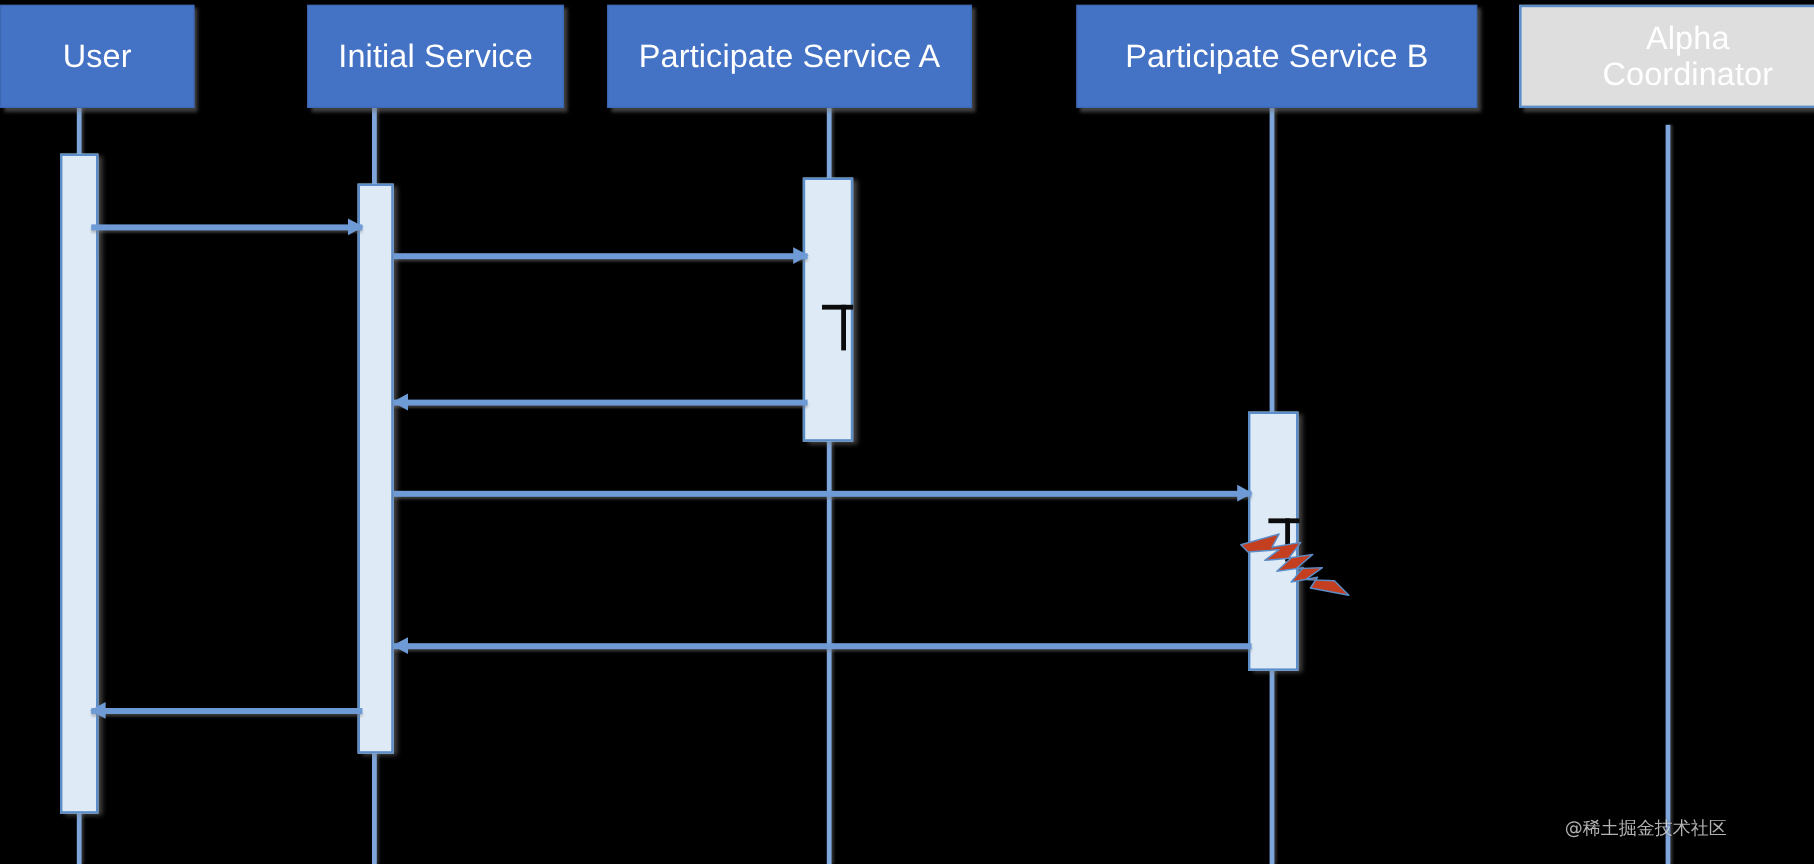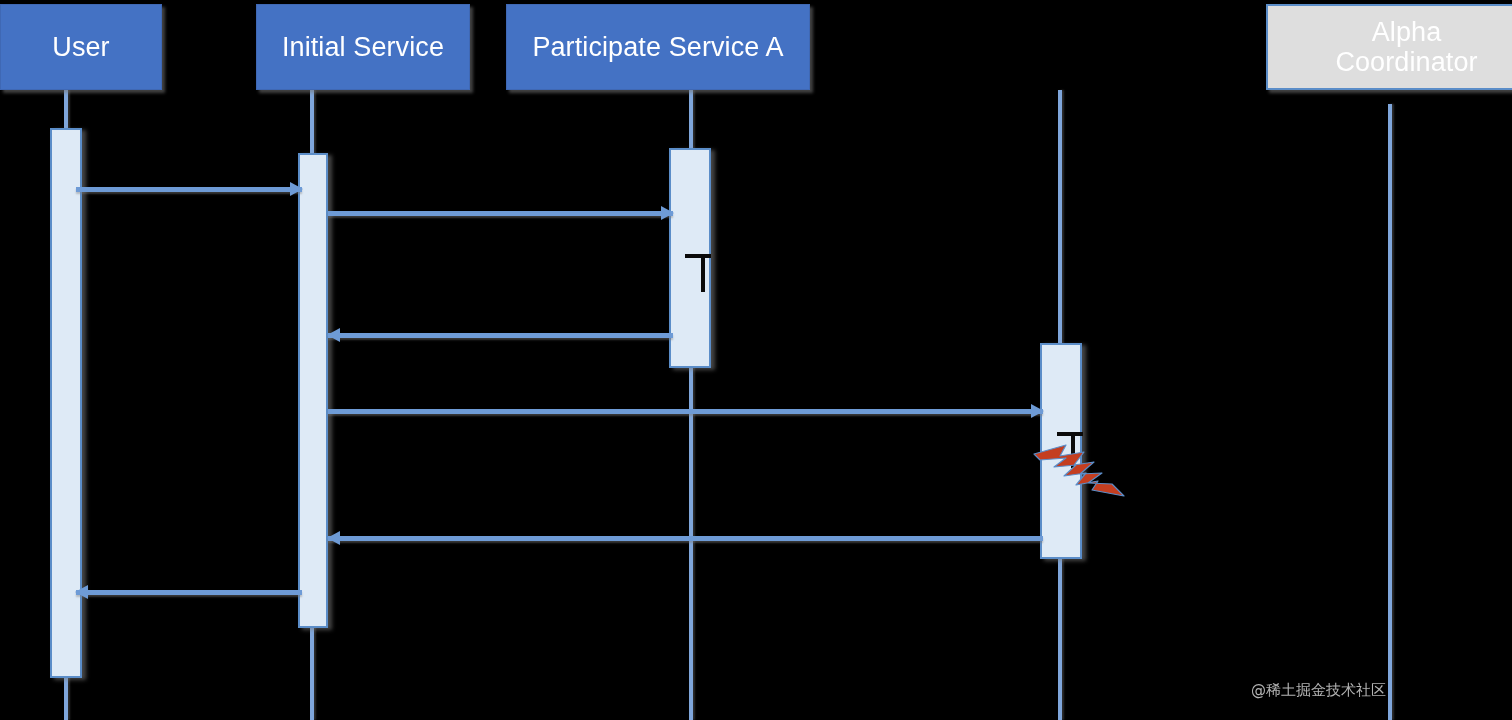--- a/index.html
+++ b/index.html
@@ -195,21 +195,24 @@
   </div>
 
   <div class="participant-box filled" style="left:227px;top:4px;width:214px;height:86px;font-size:27px;margin-left:29px;">
     <span class="participant-label">Initial Service</span>
   </div>
 
   <div class="participant-box filled" style="left:506px;top:4px;width:304px;height:86px;font-size:27px;">
     <span class="participant-label">Participate Service A</span>
   </div>
 
+  <div class="participant-box filled" style="left:897px;top:4px;width:334px;height:86px;font-size:27px;">
+    <span class="participant-label">Participate Service B</span>
+  </div>
 
   <div class="participant-box ghost" style="left:1266px;top:4px;width:281px;height:86px;font-size:27px;">
     <span class="participant-label">Alpha
 Coordinator</span>
   </div>
 
-  <div class="watermark" style="left:1251px;top:681px;">@稀土掘金技术社区</div>
+  <div class="watermark" style="left:1304px;top:681px;">@稀土掘金技术社区</div>
 
 </div>
 
 </body></html>

